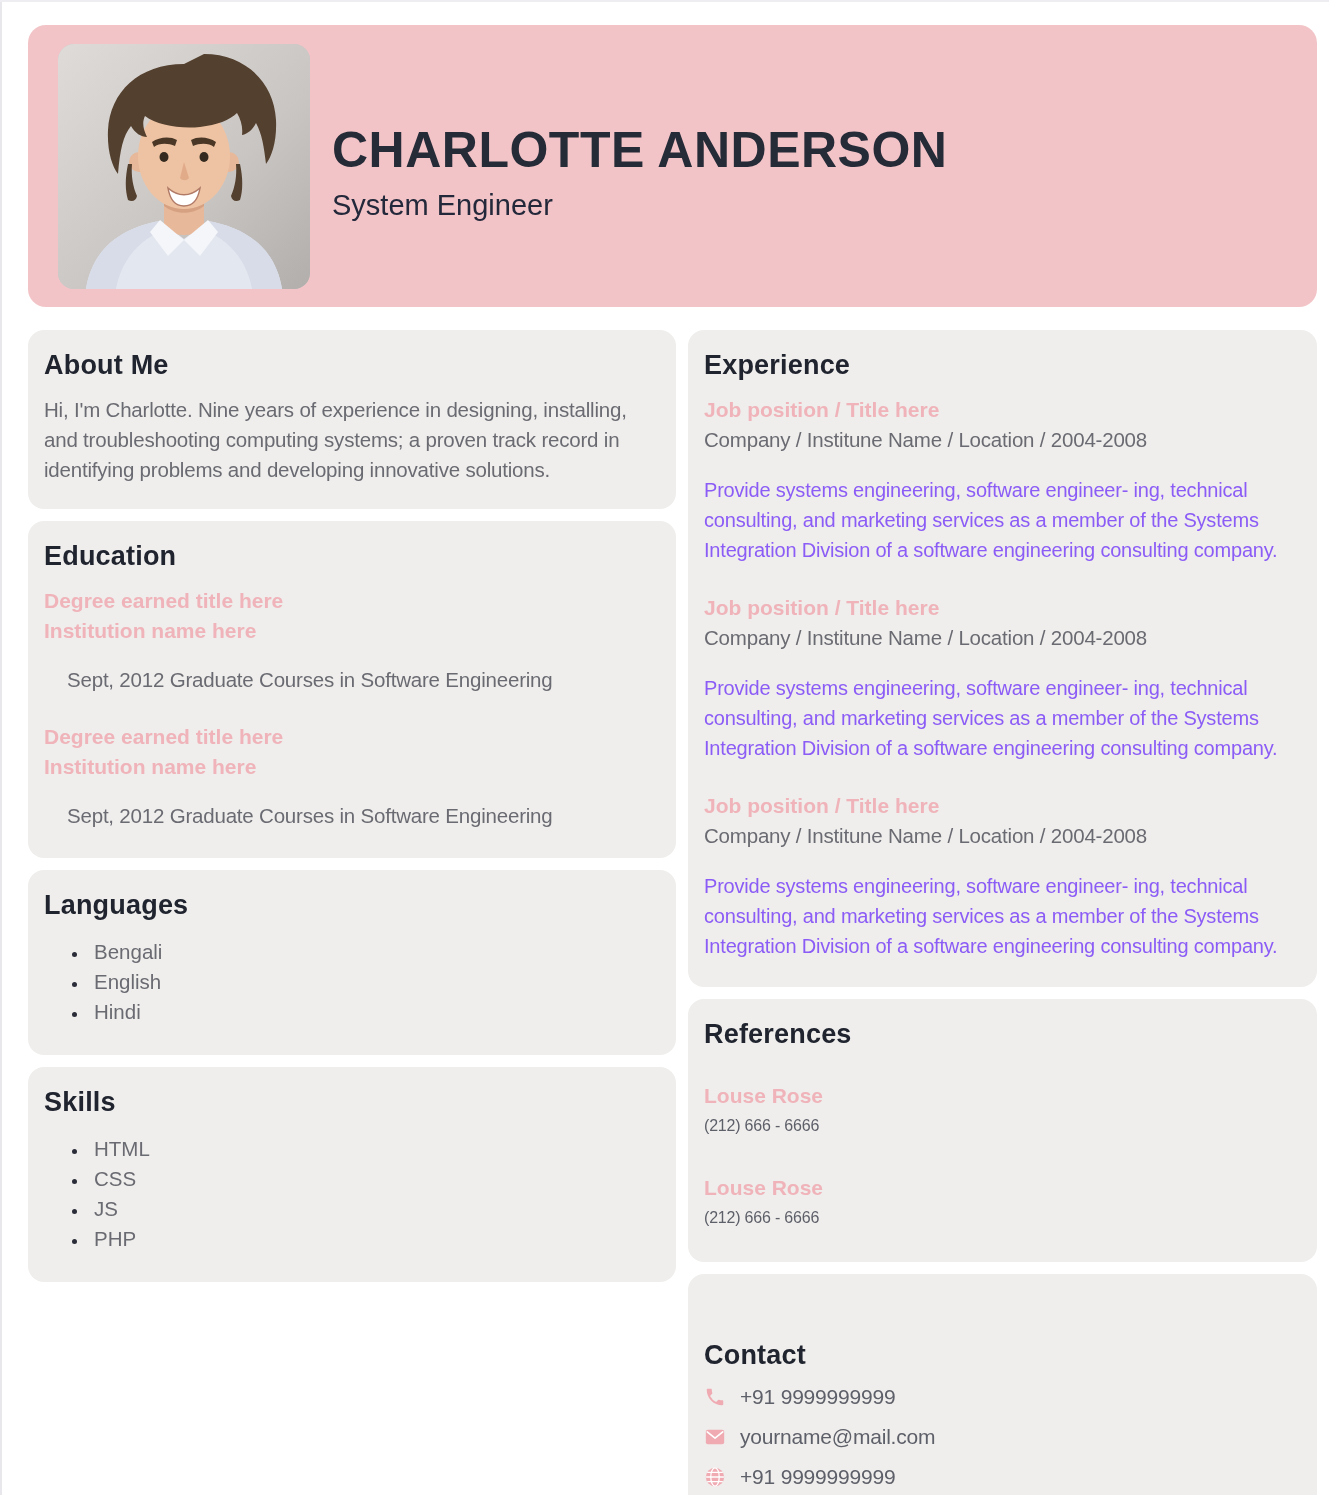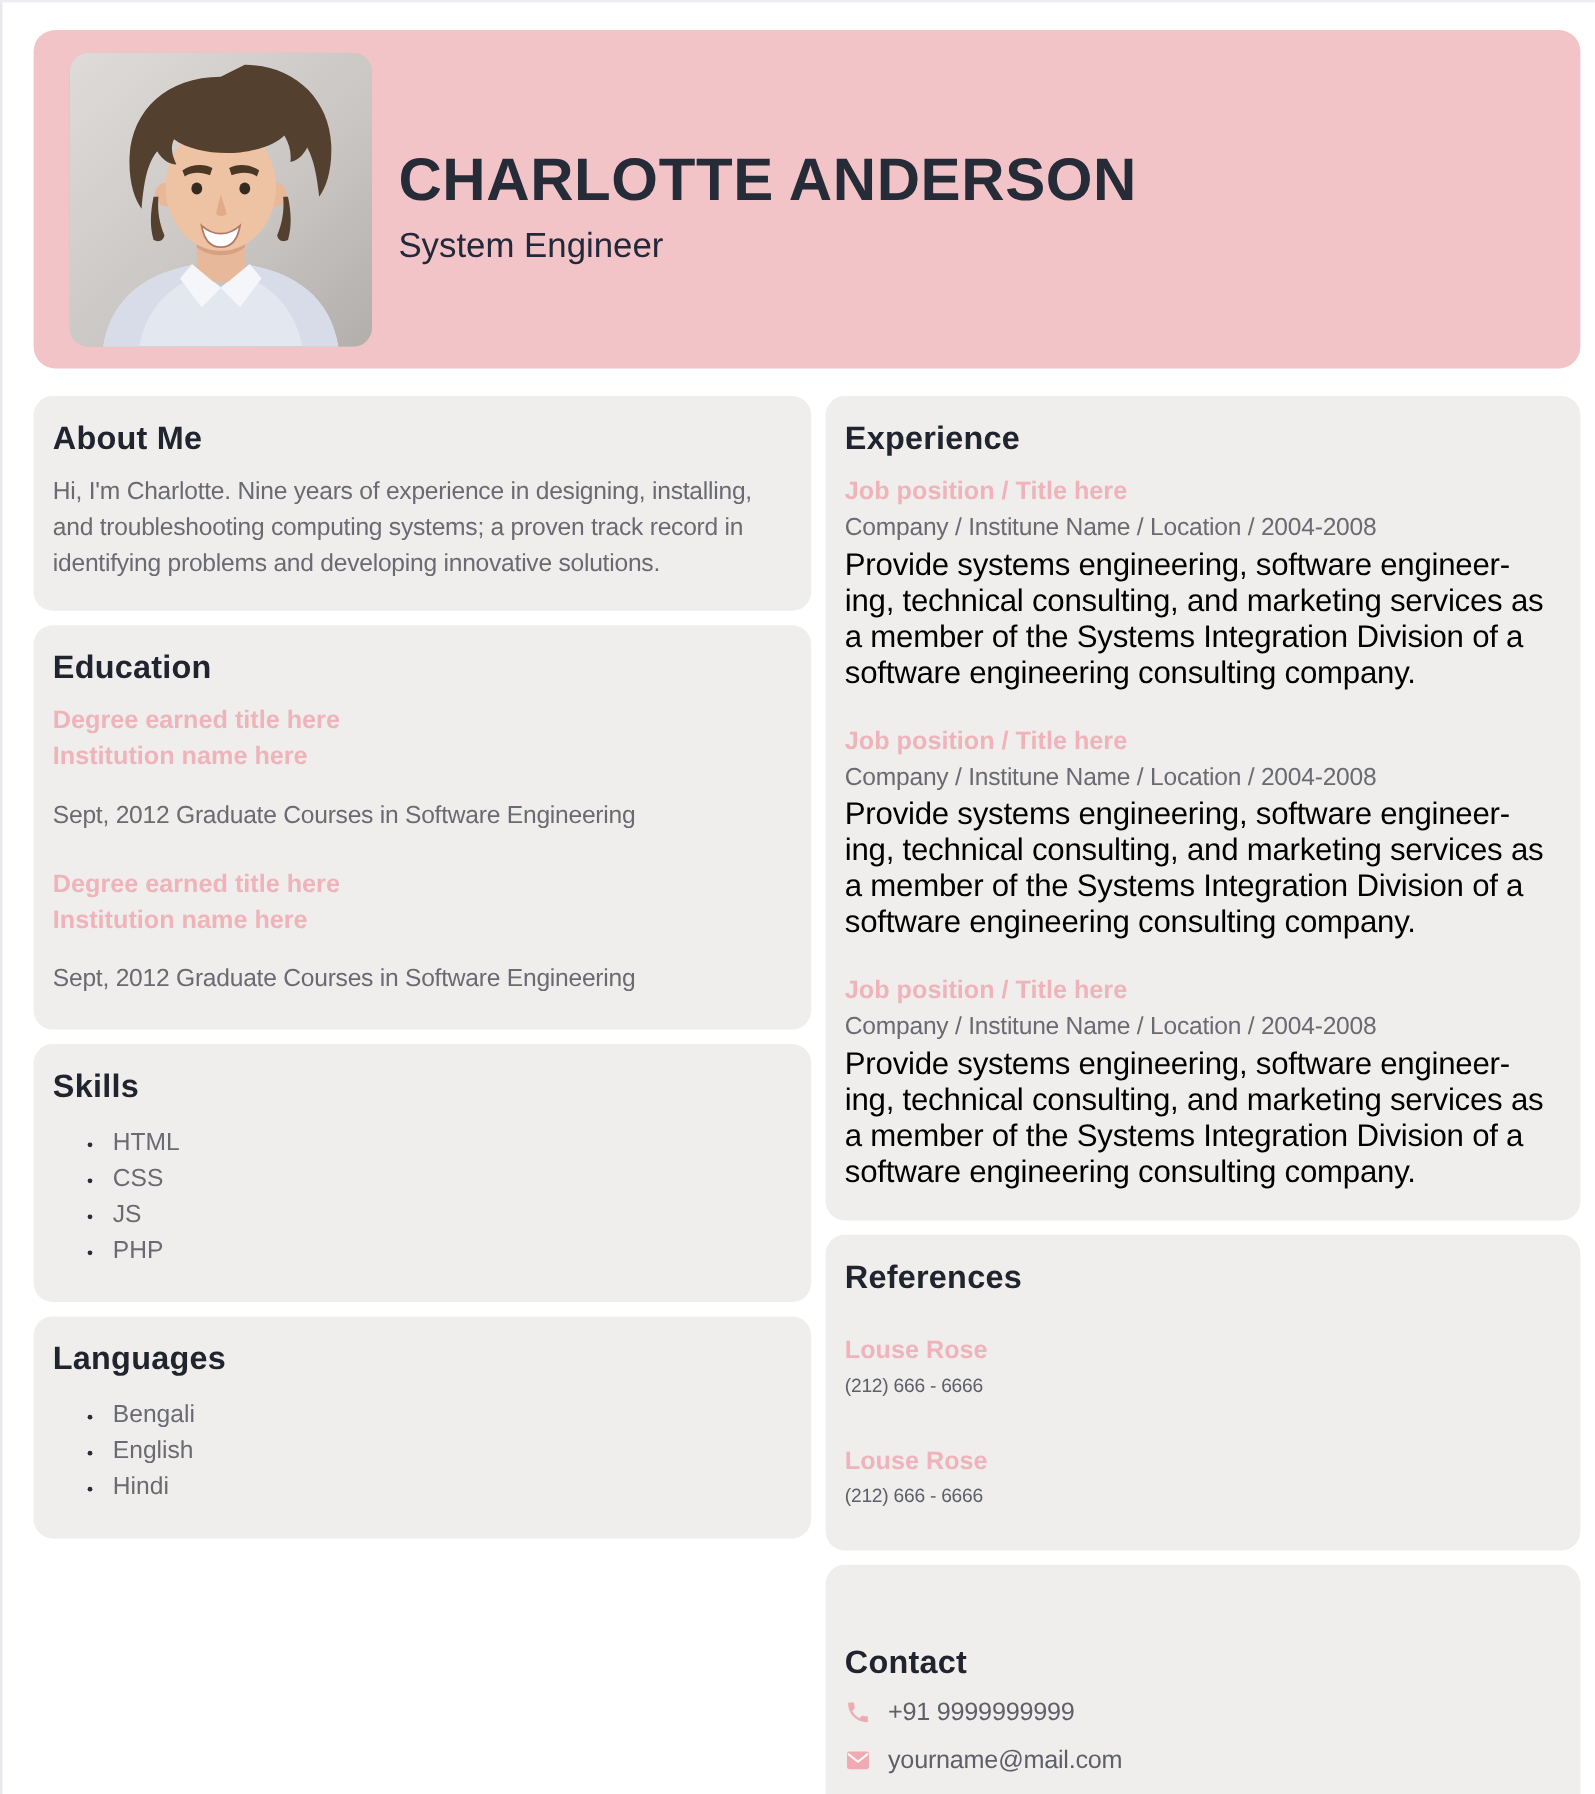--- a/index.html
+++ b/index.html
@@ -55,36 +55,36 @@
   .card h2 {
     font-size: 27px; font-weight: 700; color: #20242f;
     margin: 2px 0 14px 0; letter-spacing: 0.2px;
   }
   .body-text { font-size: 20.5px; line-height: 30px; color: #6a6b72; letter-spacing: -0.2px; }
 
   
   .edu-entry { margin-bottom: 30px; }
   .edu-entry:last-child { margin-bottom: 6px; }
   .accent { color: #efb3b9; font-weight: 700; font-size: 21px; line-height: 30px; }
-  .edu-details { font-size: 20.5px; color: #6a6b72; margin-top: 22px; letter-spacing: -0.2px; }
+  .edu-details { font-size: 20.5px; color: #6a6b72; margin-top: 22px; letter-spacing: -0.2px; margin-left: 23px; }
 
   
   ul.plain { margin: 16px 0 4px 0; padding-left: 44px; }
   ul.plain li {
     font-size: 20.5px; color: #6a6b72; line-height: 30px;
     padding-left: 6px;
   }
   ul.plain li::marker { color: #2a2d38; font-size: 15px; }
 
   
   .job { margin-bottom: 28px; }
   .job:last-child { margin-bottom: 2px; }
   .job-title { font-size: 21px; font-weight: 700; color: #efb3b9; line-height: 30px; }
   .job-meta  { font-size: 20.5px; color: #6a6b72; line-height: 30px; letter-spacing: -0.2px; }
-  .job-desc  { font-size: 26px; color: #000000; line-height: 30px; letter-spacing: -0.2px; }
+  .job-desc  { font-size: 20px; color: #8b5cf6; line-height: 30px; margin-top: 20px; letter-spacing: -0.2px; }
 
   
   .ref { margin-bottom: 22px; }
   .ref:last-child { margin-bottom: 4px; }
   .ref-name  { font-size: 21px; font-weight: 700; color: #efb3b9; line-height: 28px; margin-top: 32px; }
   .ref-phone { font-size: 16px; color: #5d5f69; line-height: 32px; letter-spacing: -0.2px; }
 
   
   .contact-card h2 { margin-bottom: 6px; margin-top: 48px; }
   .contact-row { display: flex; align-items: center; gap: 14px; height: 40px; }
@@ -165,35 +165,35 @@
           <div class="edu-details">Sept, 2012 Graduate Courses in Software Engineering</div>
         </div>
         <div class="edu-entry">
           <div class="accent">Degree earned title here</div>
           <div class="accent">Institution name here</div>
           <div class="edu-details">Sept, 2012 Graduate Courses in Software Engineering</div>
         </div>
       </div>
 
       <div class="card">
+        <h2>Languages</h2>
+        <ul class="plain">
+          <li>Bengali</li>
+          <li>English</li>
+          <li>Hindi</li>
+        </ul>
+      </div>
+
+      <div class="card">
         <h2>Skills</h2>
         <ul class="plain">
           <li>HTML</li>
           <li>CSS</li>
           <li>JS</li>
           <li>PHP</li>
-        </ul>
-      </div>
-
-      <div class="card">
-        <h2>Languages</h2>
-        <ul class="plain">
-          <li>Bengali</li>
-          <li>English</li>
-          <li>Hindi</li>
         </ul>
       </div>
 
     </div>
 
     <div class="col">
 
       <div class="card">
         <h2>Experience</h2>
 

